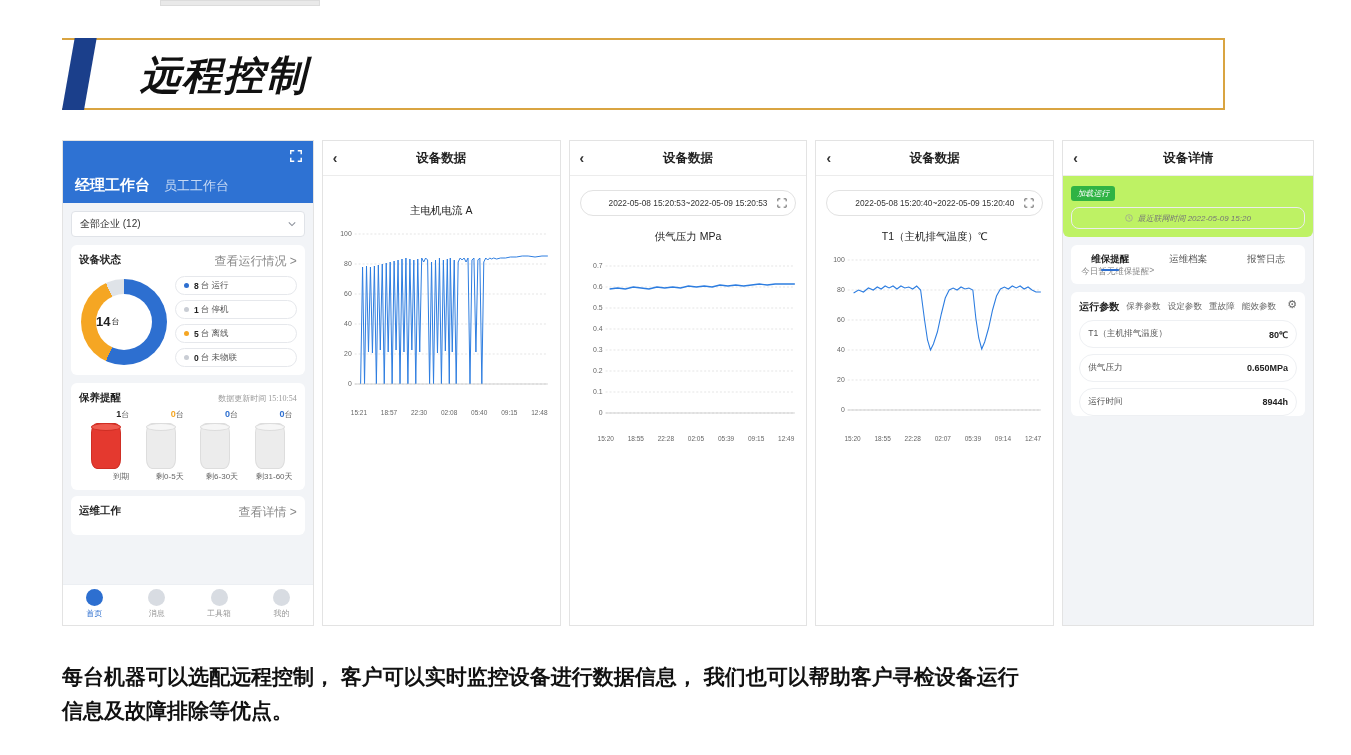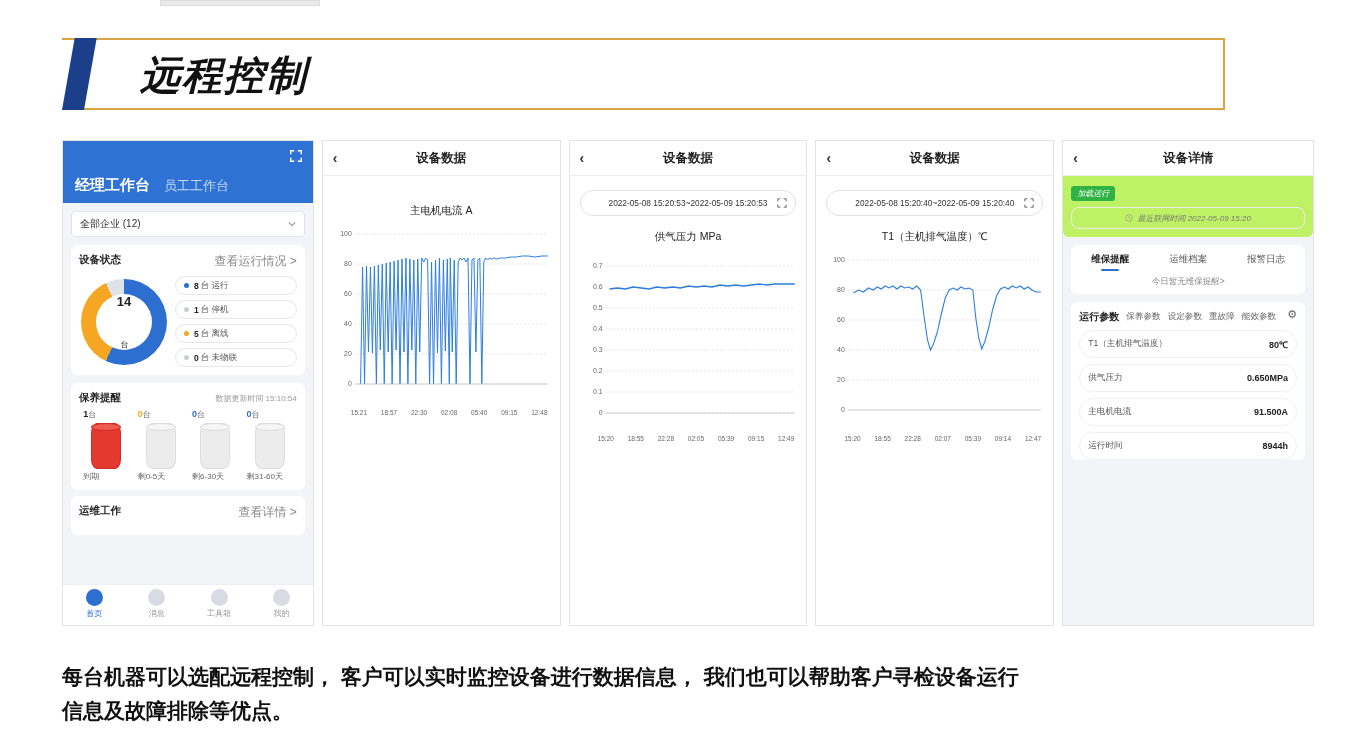--- a/index.html
+++ b/index.html
@@ -163,24 +163,23 @@
   }
   .donut-hole {
     position: absolute;
     left: 50%; top: 50%;
     transform: translate(-50%,-50%);
     width: 56px; height: 56px;
     background: #fff;
     border-radius: 50%;
     display: flex;
     align-items: center;
-    justify-content: space-between;
+    justify-content: flex-start;
     font-size: 13px;
     font-weight: bold;
-    flex-direction: column;
   }
   .donut-hole small { font-size: 8px; font-weight: normal; margin-left: 1px;}
   .legend {
     flex: 1;
     margin-left: 8px;
     display: flex;
     flex-direction: column;
     gap: 5px;
   }
   .legend-item {
@@ -190,29 +189,29 @@
     display: flex;
     align-items: center;
     padding-left: 8px;
     font-size: 8.5px;
     color: #555;
   }
   .dot { width: 5px; height: 5px; border-radius: 50%; margin-right: 5px;}
   .legend-item b { color:#222; margin-right:2px; }
 
   .maint-head {
-    display:flex; justify-content:space-between; align-items:center;
+    display:flex; justify-content:space-between; align-items:center;font-family:Liberation Serif, serif;
   }
   .maint-sub { font-size: 8px; color:#999; }
   .tanks {
     display: flex;
     justify-content: space-around;
     margin-top: 4px;
   }
-  .tank-col { text-align:left; width:46px; }
+  .tank-col { text-align:right; width:46px; }
   .tank-num { font-size: 9px; font-weight:bold; }
   .tank-num .unit { font-weight: normal; font-size:8px; color:#666;}
   .tank {
     width: 28px; height: 44px;
     margin: 3px auto 2px;
     border-radius: 6px/10px;
     position: relative;
     background: #ececec;
     border: 1px solid #dddddd;
   }
@@ -330,23 +329,23 @@
   }
   .d-tabs-row {
     display:flex; justify-content:space-around; font-size:9.5px; color:#555;
   }
   .d-tab.active { color:#222; font-weight:bold; position:relative;}
   .d-tab.active::after {
     content:""; position:absolute; left:50%; transform:translateX(-50%);
     bottom:-5px; width:18px; height:2px; background:#2d6fd0; border-radius:1px;
   }
   .d-tabs-note {
-    margin-top:10px; padding: 0 10px;
-    display:flex; justify-content:center;
-    font-size:8.5px; color:#888;
+    padding: 0 10px;
+    display:flex; justify-content:flex-start;
+    font-size:8.5px; color:#888;font-family:Liberation Mono, monospace;
   }
   .params-card { background:#fff; border-radius:6px; margin-top:8px; padding: 8px 0 0; position:relative;}
   .gear { position:absolute; right:8px; top:6px; font-size:11px; color:#666;}
   .params-tabs {
     display:flex; gap:7px; padding: 0 8px; font-size:8.6px; color:#666;
     align-items:center;
   }
   .params-tabs .pt-active { font-weight:bold; color:#222; font-size:10px;}
   .param-row {
     margin: 6px 8px 0;
@@ -674,24 +673,20 @@
         </div>
         <div class="param-row">
           <span>T1（主机排气温度）</span>
           <b>80℃</b>
         </div>
         <div class="param-row">
           <span>供气压力</span>
           <b>0.650MPa</b>
         </div>
         <div class="param-row">
-          <span>主电机电流</span>
-          <b>91.500A</b>
-        </div>
-        <div class="param-row">
           <span>运行时间</span>
           <b>8944h</b>
         </div>
       </div>
     </div>
   </div>
 
 </div>
 
 <div class="caption">

